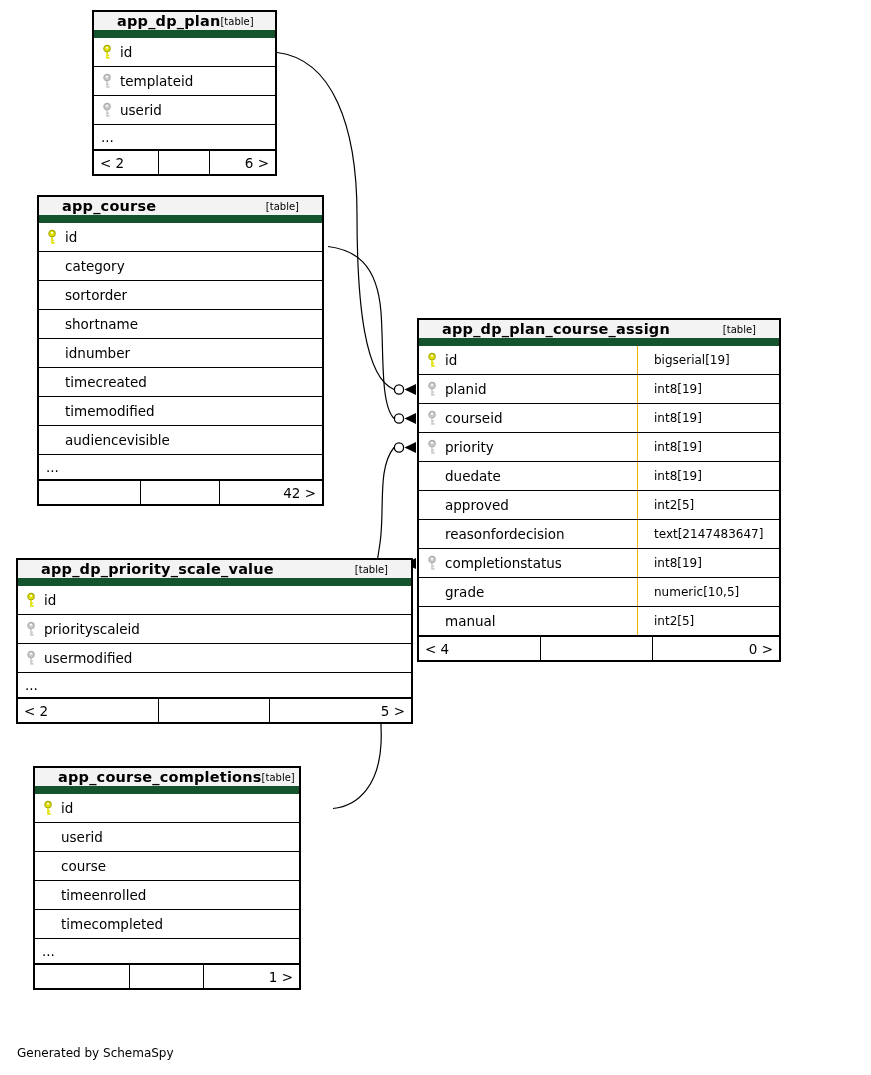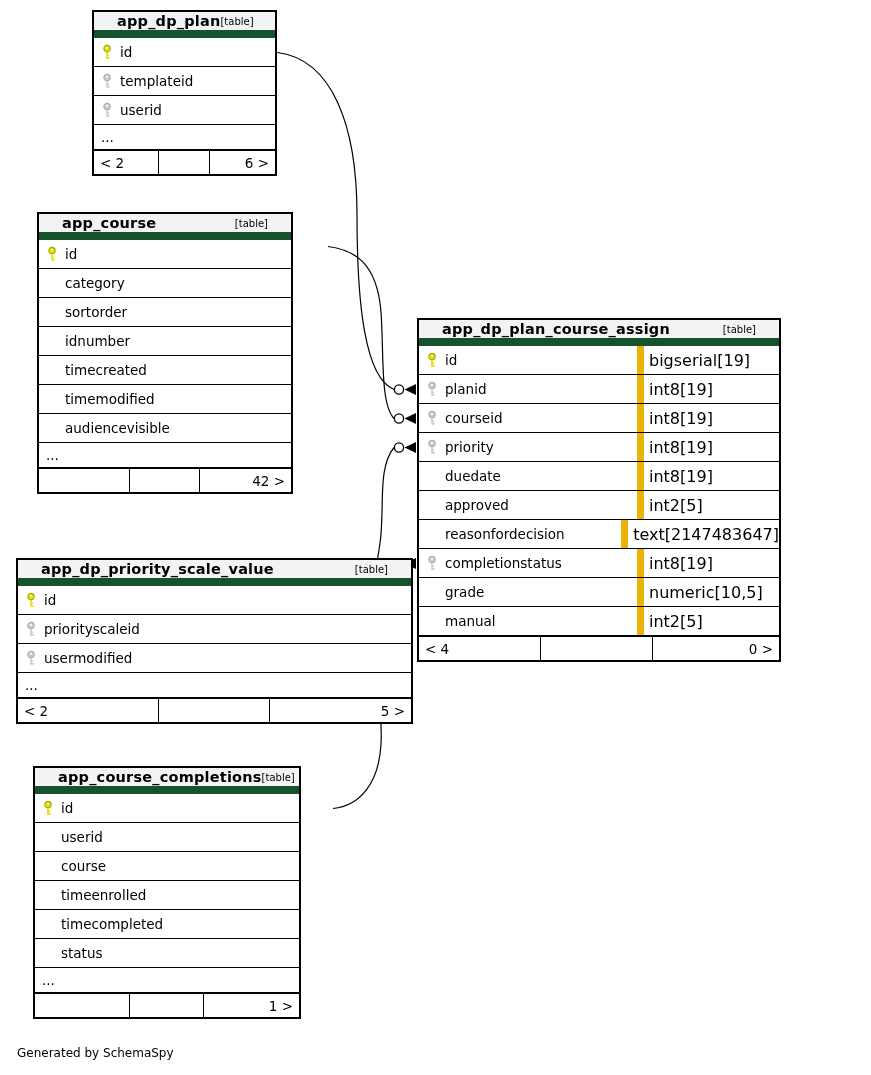--- a/index.html
+++ b/index.html
@@ -24,22 +24,22 @@
     height:29px;display:flex;align-items:stretch;
     border-bottom:1px solid #000;box-sizing:border-box;background:#fff;
   }
   .row:last-of-type{border-bottom:0;}
   .namecell{flex:1 1 auto;display:flex;align-items:center;min-width:0;}
   .keycell{flex:0 0 26px;display:flex;align-items:center;justify-content:center;}
   .colname{white-space:nowrap;}
   .row.dots{height:25px;}
   .row.dots .namecell{padding-left:7px;}
   .typecell{
-    flex:0 0 142px;border-left:7px solid #eab308;display:flex;align-items:center;
-    padding-left:5px;box-sizing:border-box;white-space:nowrap;font-size:16px;
+    flex:0 0 142px;border-left:1px solid #eab308;display:flex;align-items:center;
+    padding-left:16px;box-sizing:border-box;white-space:nowrap;font-size:12px;
   }
   .tbl-footer{
     height:24px;display:flex;align-items:stretch;border-top:1px solid #000;
     box-sizing:border-box;font-size:13.5px;
   }
   .fcell{display:flex;align-items:center;padding:0 6px;box-sizing:border-box;}
   .fcell.left{width:36%;border-right:1px solid #000;}
   .fcell.mid{width:28%;border-right:1px solid #000;}
   .fcell.right{width:36%;justify-content:flex-end;}
   #t2 .fcell.left{width:34%;}
@@ -122,21 +122,21 @@
         <span class="colname">...</span>
       </span>
   </div>
   <div class="tbl-footer">
     <span class="fcell left">&lt; 2</span>
     <span class="fcell mid"></span>
     <span class="fcell right">6 &gt;</span>
   </div>
 </div>
 
-<div class="tbl" id="t1" style="left:37px;top:212px;width:256px;">
+<div class="tbl" id="t1" style="left:37px;top:195px;width:287px;">
   <div class="tbl-header">
     <span class="tbl-name">app_course</span>
     <span class="tbl-tag">[table]</span>
   </div>
   <div class="row">
     <span class="namecell">
         <span class="keycell">
           <svg class="keysvg" width="12" height="16">
             <use href="#key-pk"></use>
           </svg>
@@ -147,20 +147,26 @@
   <div class="row">
     <span class="namecell">
         <span class="keycell"></span>
         <span class="colname">category</span>
       </span>
   </div>
   <div class="row">
     <span class="namecell">
         <span class="keycell"></span>
         <span class="colname">sortorder</span>
+      </span>
+  </div>
+  <div class="row">
+    <span class="namecell">
+        <span class="keycell"></span>
+        <span class="colname">shortname</span>
       </span>
   </div>
   <div class="row">
     <span class="namecell">
         <span class="keycell"></span>
         <span class="colname">idnumber</span>
       </span>
   </div>
   <div class="row">
     <span class="namecell">
@@ -373,26 +379,20 @@
         <span class="keycell"></span>
         <span class="colname">timeenrolled</span>
       </span>
   </div>
   <div class="row">
     <span class="namecell">
         <span class="keycell"></span>
         <span class="colname">timecompleted</span>
       </span>
   </div>
-  <div class="row">
-    <span class="namecell">
-        <span class="keycell"></span>
-        <span class="colname">status</span>
-      </span>
-  </div>
   <div class="row dots">
     <span class="namecell">
         <span class="colname">...</span>
       </span>
   </div>
   <div class="tbl-footer">
     <span class="fcell left"></span>
     <span class="fcell mid"></span>
     <span class="fcell right">1 &gt;</span>
   </div>

